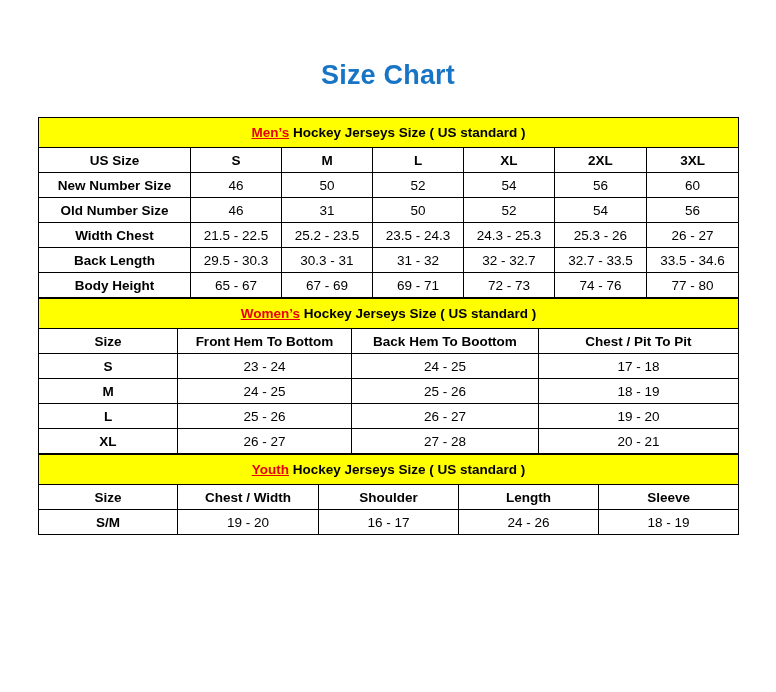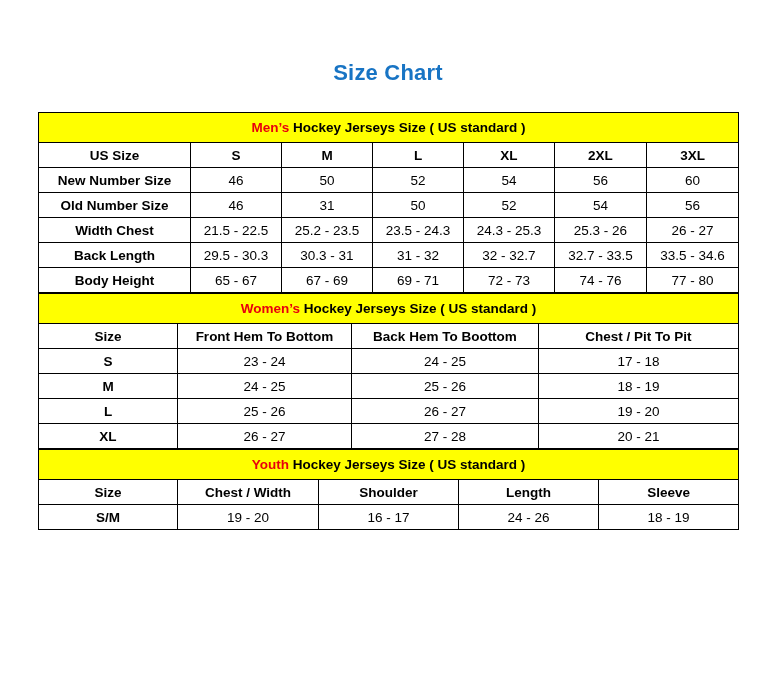--- a/index.html
+++ b/index.html
@@ -16,21 +16,21 @@
   }
   .page {
     width: 776px;
     height: 692px;
     position: relative;
     box-sizing: border-box;
   }
   .title {
     text-align: center;
     color: #1874c4;
-    font-size: 22px;
+    font-size: 27px;
     font-weight: bold;
     padding-top: 60px;
     letter-spacing: 0.2px;
   }
   .chart-wrap {
     margin: 26px auto 0 auto;
     width: 700px;
   }
   table.sz {
     border-collapse: collapse;
@@ -47,20 +47,21 @@
     box-sizing: border-box;
   }
   .section-head {
     background: #ffff00;
     font-weight: bold;
     font-size: 14.5px;
     height: 30px !important;
   }
   .section-head .accent {
     color: #e8000d;
+    text-decoration: underline;
   }
   .hdr {
     font-weight: bold;
   }
   .rowlabel {
     font-weight: bold;
   }
   .bold {
     font-weight: bold;
   }

